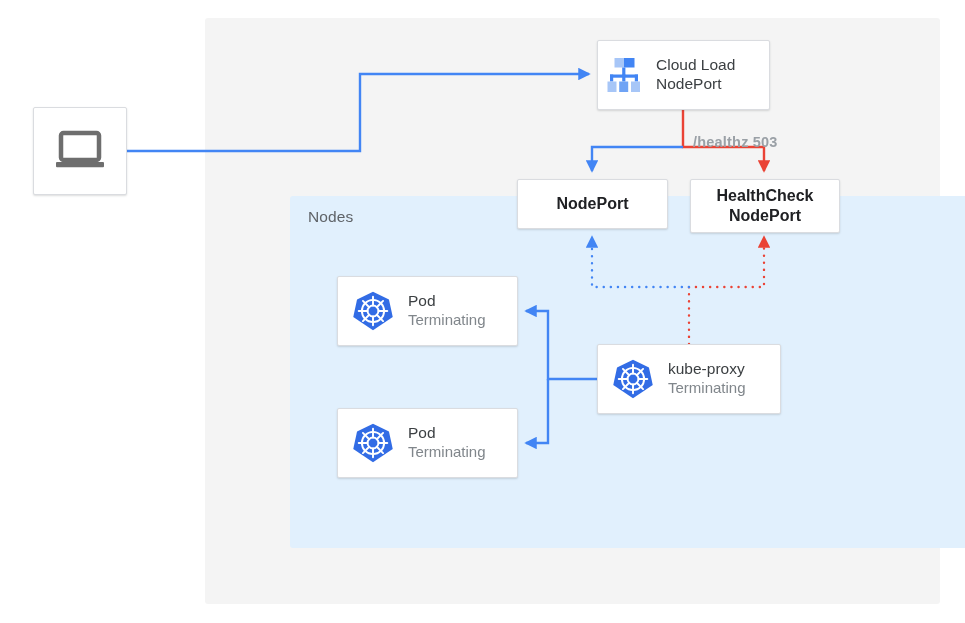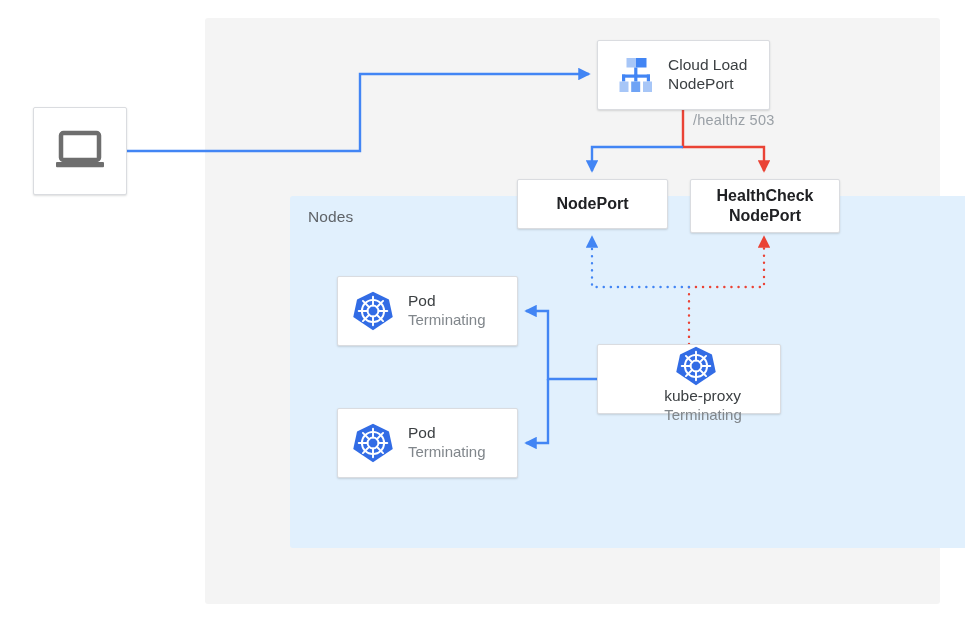--- a/index.html
+++ b/index.html
@@ -82,59 +82,58 @@
     color: #202124;
     line-height: 1.25;
   }
   
   #client-card {
     left: 33px; top: 107px; width: 94px; height: 88px;
     justify-content: center;
   }
   #lb-card {
     left: 597px; top: 40px; width: 173px; height: 70px;
-    padding-left: 16px;
+    padding-left: 4px;
   }
   #lb-card .txtwrap { margin-left: 10px; }
   #nodeport-card {
     left: 517px; top: 179px; width: 151px; height: 50px;
   }
   #healthcheck-card {
     left: 690px; top: 179px; width: 150px; height: 54px;
   }
   #pod1-card {
     left: 337px; top: 276px; width: 181px; height: 70px;
     padding-left: 14px;
   }
   #pod2-card {
     left: 337px; top: 408px; width: 181px; height: 70px;
     padding-left: 14px;
   }
   #kubeproxy-card {
     left: 597px; top: 344px; width: 184px; height: 70px;
     padding-left: 14px;
-    flex-direction: column;
   }
   #pod1-card .txtwrap, #pod2-card .txtwrap, #kubeproxy-card .txtwrap {
     margin-left: 14px;
   }
   
   #wires {
     position: absolute;
     left: 0; top: 0;
     width: 965px; height: 623px;
     pointer-events: none;
   }
   
   #healthz-label {
     position: absolute;
     left: 693px;
-    top: 112px;
+    top: 134px;
     font-size: 14.5px;
-    font-weight: normal;
+    font-weight: bold;
     color: #9aa0a6;
     letter-spacing: 0.2px;
   }
   .icon-svg { display: block; }
 </style>
 </head>
 <body>
 
 <div id="canvas">
 

